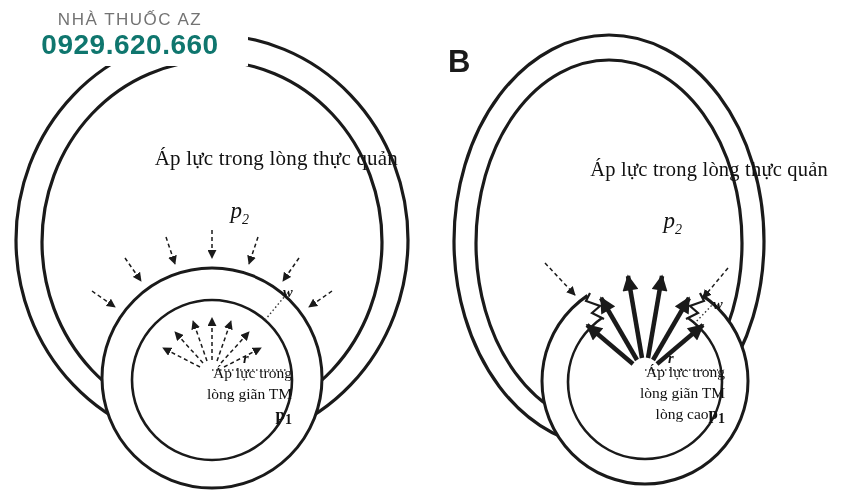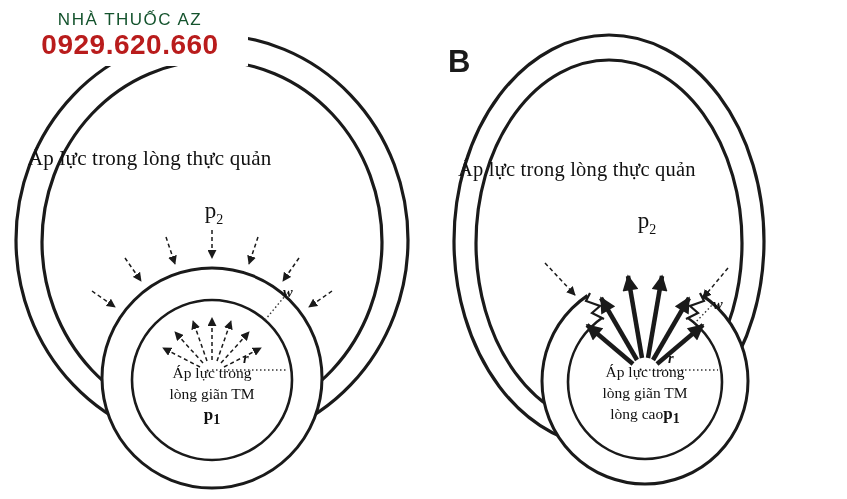--- a/index.html
+++ b/index.html
@@ -2,24 +2,24 @@
 <html><head>
 <meta charset="utf-8">
 <style>
   html,body{margin:0;padding:0;background:#fff;}
   .stage{
     position:relative;width:847px;height:499px;background:#fff;
     font-family:"Liberation Serif", serif;color:#111;overflow:hidden;
   }
   .stage svg{position:absolute;left:0;top:0;}
   .overlay{position:absolute;white-space:nowrap;}
-  .title{width:370px;text-align:left;font-size:21px;letter-spacing:.2px;}
-  .ptext{width:70px;text-align:center;font-size:23px;}
+  .title{width:370px;text-align:right;font-size:21px;letter-spacing:.2px;}
+  .ptext{width:70px;text-align:right;font-size:23px;font-style:italic;}
   .ptext sub,.vartext sub{font-size:14px;}
-  .vartext{width:160px;text-align:center;font-size:15.5px;line-height:21px;}
+  .vartext{width:160px;text-align:right;font-size:15.5px;line-height:21px;}
   .vartext .p1{font-size:17px;font-weight:bold;}
   .dimlabel{font-size:14.5px;font-style:italic;font-weight:bold;}
   .panel-letter{font-family:"Liberation Sans", sans-serif;font-size:31px;font-weight:600;color:#1a1a1a;}
   .watermark{
     position:absolute;left:12px;top:6px;width:236px;padding:4px 0 6px 0;
     background:#ffffff;text-align:center;font-family:"Liberation Sans", sans-serif;
   }
   .wm-name{font-size:17px;letter-spacing:1.5px;font-weight:400;}
   .wm-phone{font-size:28px;font-weight:700;letter-spacing:.5px;line-height:30px;}
 </style>
@@ -126,17 +126,17 @@
   <div class="overlay vartext" style="left:565px;top:361px;">
     <div>Áp lực trong</div>
     <div>lòng giãn TM</div>
     <div><span>lòng cao</span><span class="p1"><span>p</span><sub>1</sub></span></div>
   </div>
 
   <div class="overlay dimlabel" style="left:713px;top:296px;">w</div>
   <div class="overlay dimlabel" style="left:668px;top:350px;">r</div>
 
   <div class="watermark">
-    <div class="wm-name" style="color: #14532d;">NHÀ THUỐC AZ</div>
-    <div class="wm-phone" style="color: #b91c1c;">0929.620.660</div>
+    <div class="wm-name" style="color: #737373;">NHÀ THUỐC AZ</div>
+    <div class="wm-phone" style="color: #0f766e;">0929.620.660</div>
   </div>
 
 </div>
 
 </body></html>

